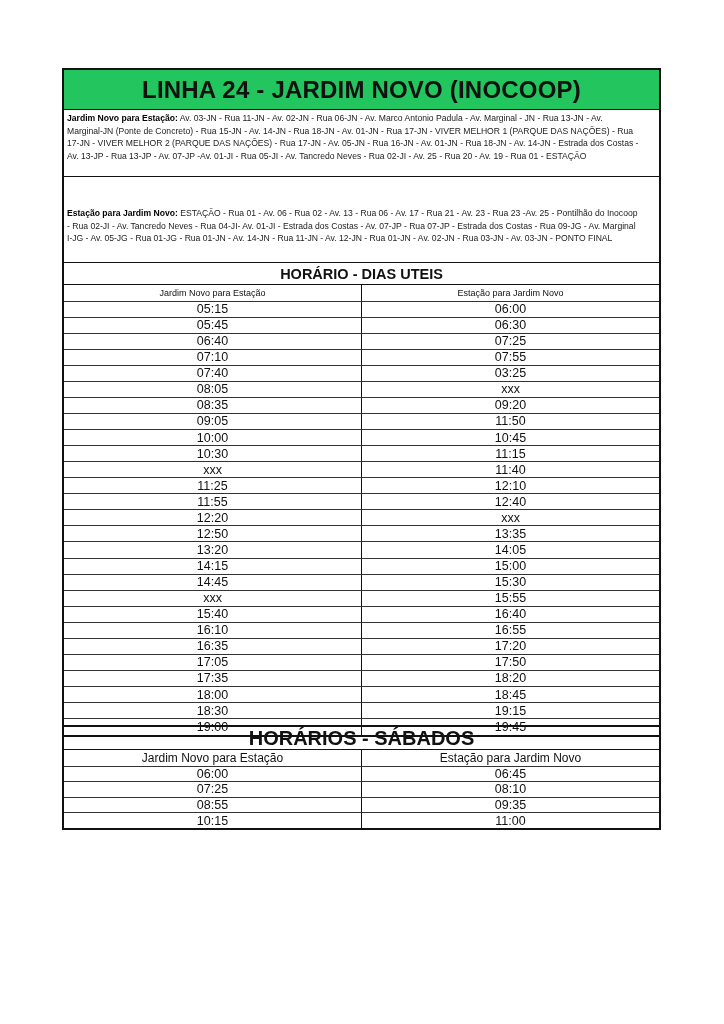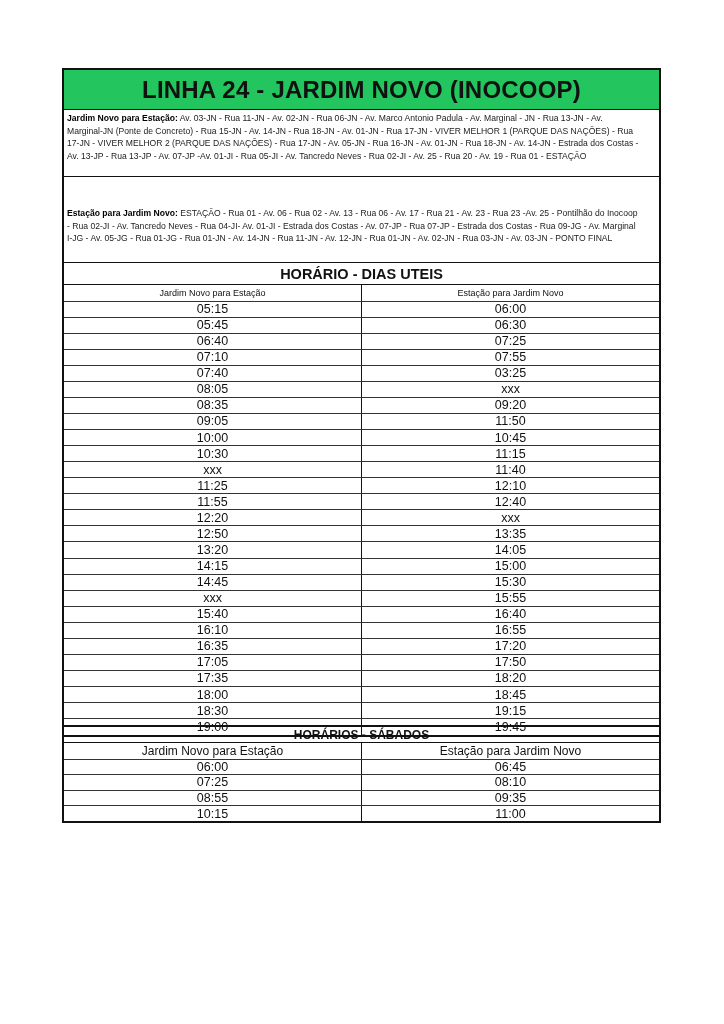--- a/index.html
+++ b/index.html
@@ -83,22 +83,22 @@
     }
     .sat-sheet {
       position: absolute;
       left: 62px;
       top: 725px;
       width: 599px;
       border: 2px solid #111;
       box-sizing: border-box;
     }
     .sat-sheet .section-heading {
-      height: 16px;
-      font-size: 12px;
+      height: 23px;
+      font-size: 20px;
     }
     .sat th {
       height: 16px;
       font-size: 12px;
       font-weight: normal;
     }
     .sat td {
       height: 15.5px;
       font-size: 12.5px;
       line-height: 14px;

